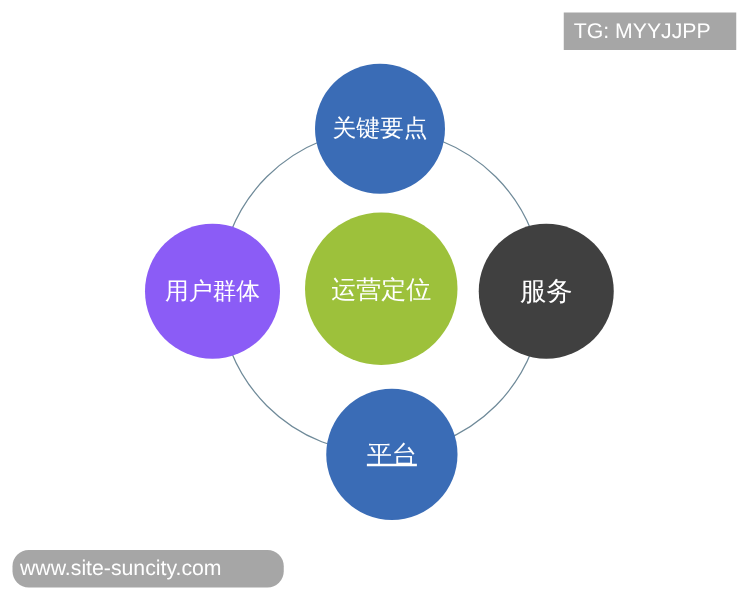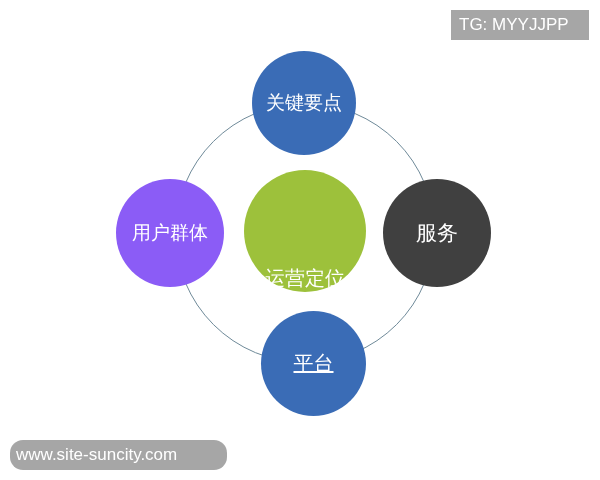--- a/index.html
+++ b/index.html
@@ -24,21 +24,21 @@
   </div>
 
   <div class="node" style="left:383px;top:179px;width:108px;height:108px;background:#404040;font-size:21px;">
     <span>服务</span>
   </div>
 
   <div class="node" style="left:261px;top:311px;width:105px;height:105px;background:#3a6cb6;font-size:20px;text-decoration:underline;">
     <span>平台</span>
   </div>
 
-  <div class="node" style="left:244px;top:170px;width:122px;height:122px;background:#9dc13b;font-size:20px;align-items:flex-end;">
+  <div class="node" style="left:244px;top:170px;width:122px;height:122px;background:#9dc13b;font-size:20px;">
     <span>运营定位</span>
   </div>
 </div>
 
 <div class="tag" style="left:451px;top:10px;width:138px;height:30px;line-height:30px;font-size:17px;padding-left:8px;box-sizing:border-box;">
   <span>TG: MYYJJPP</span>
 </div>
 
 <div class="tag" style="left:10px;top:440px;width:217px;height:30px;line-height:30px;font-size:17px;padding-left:6px;box-sizing:border-box;border-radius:13px;">
   <span>www.site-suncity.com</span>

